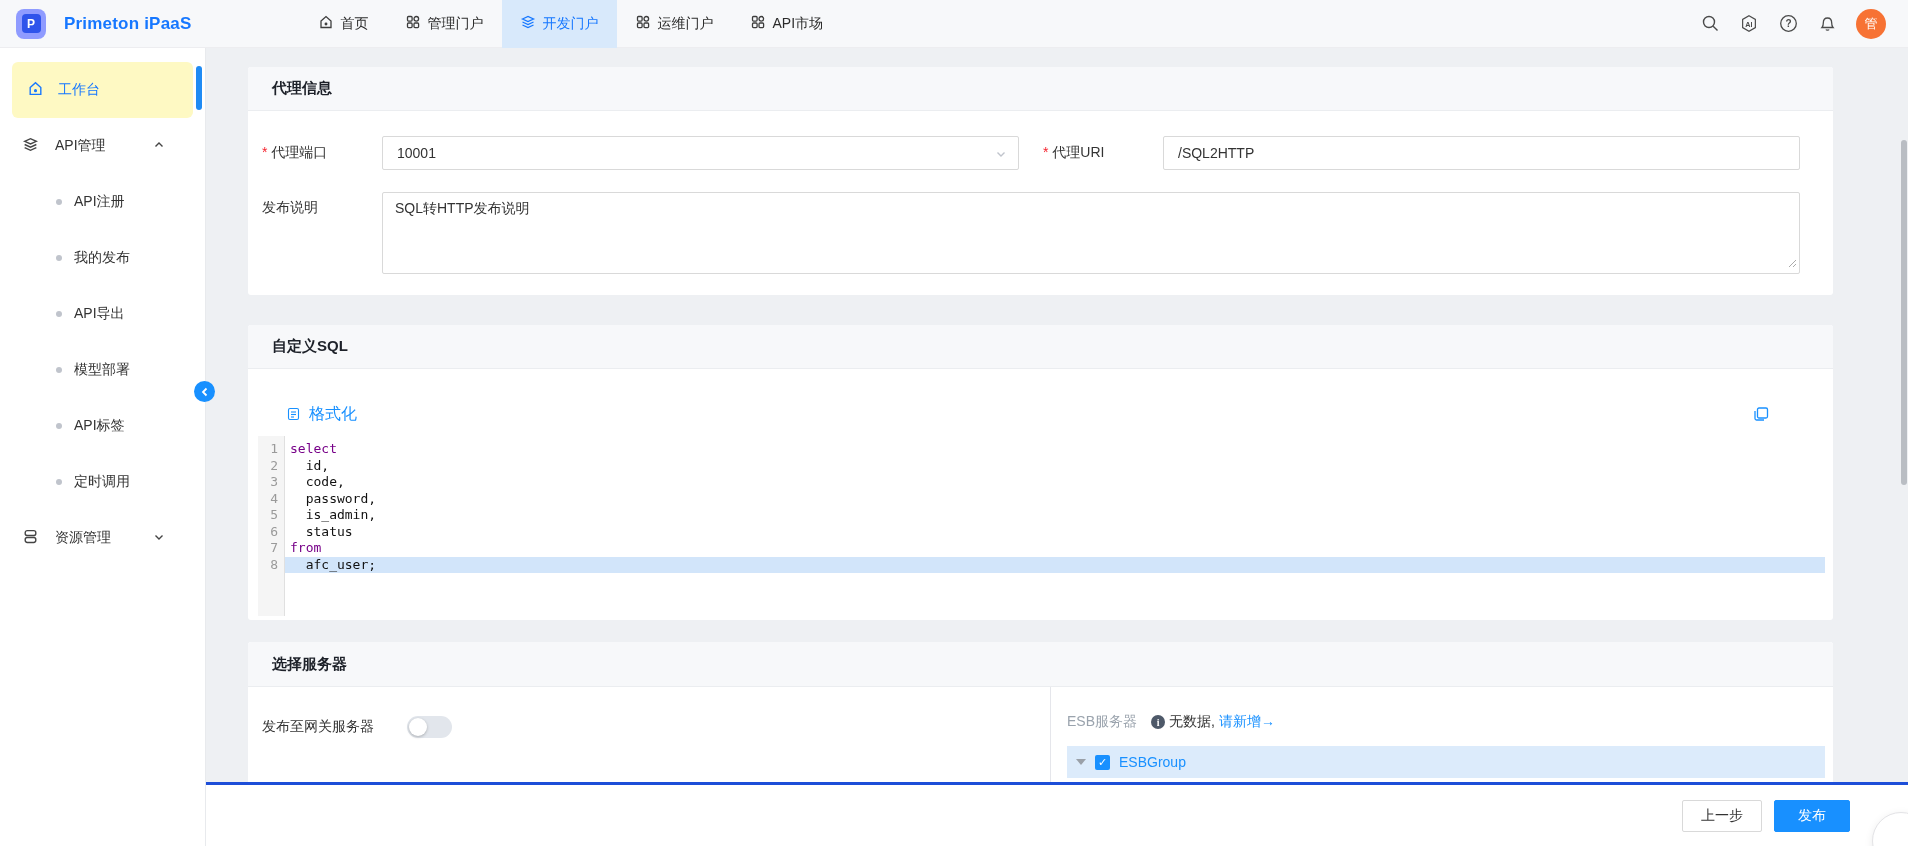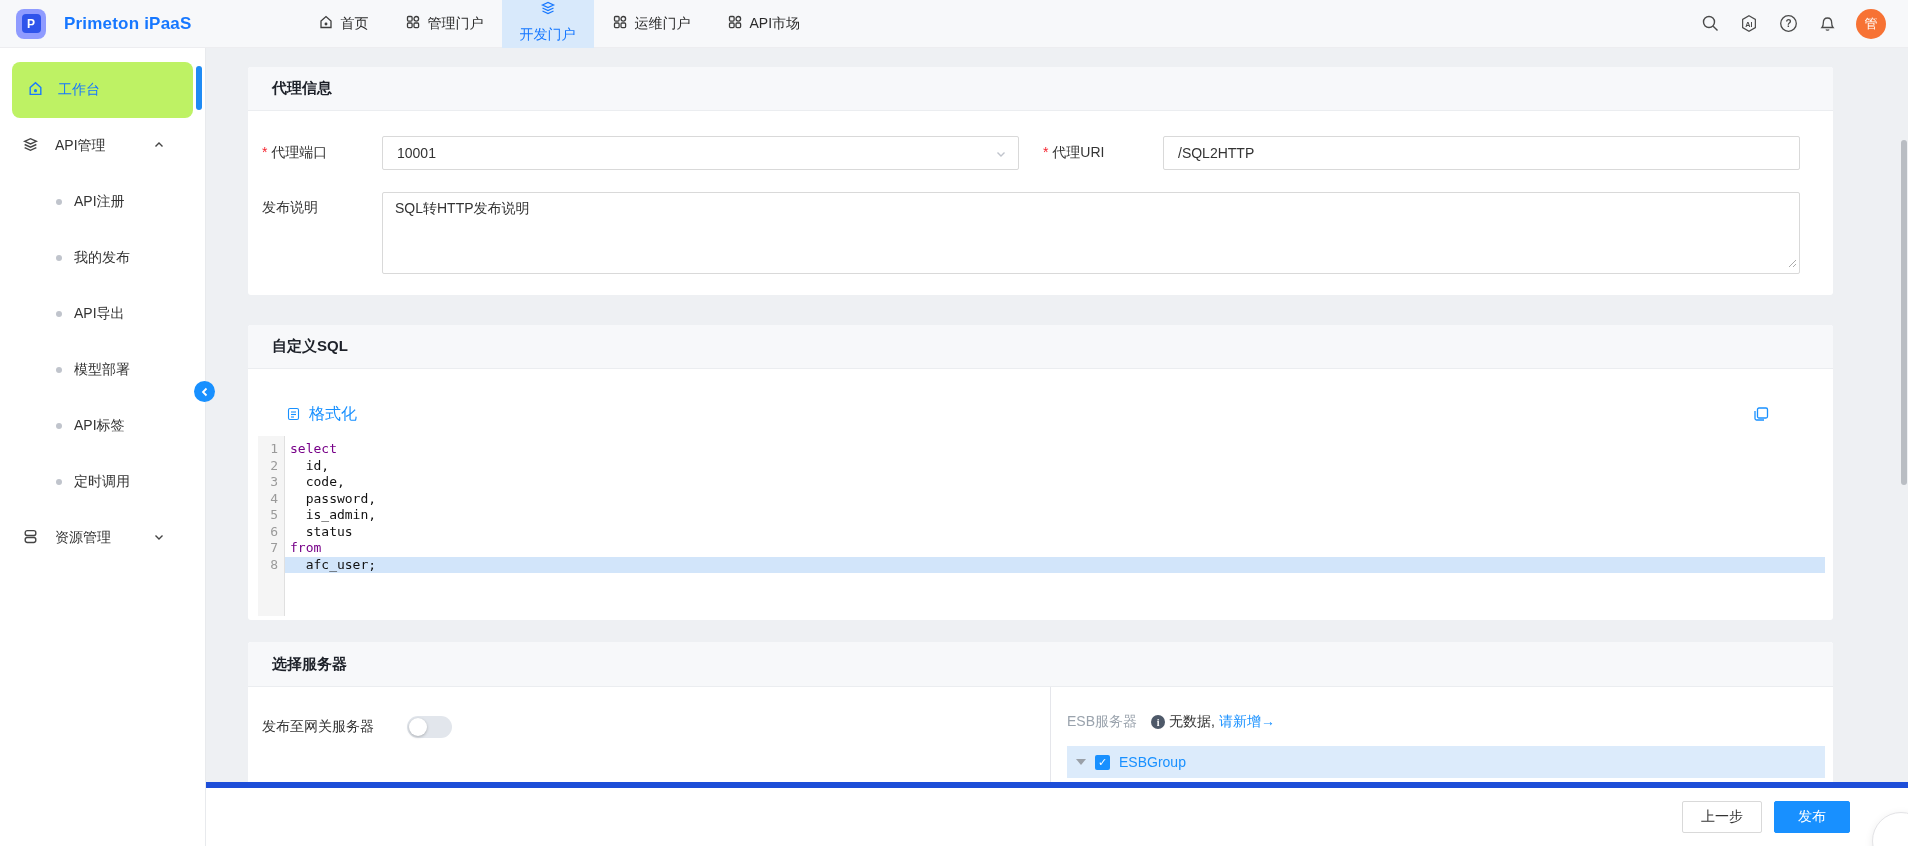--- a/index.html
+++ b/index.html
@@ -12,33 +12,33 @@
   .brand { display:flex; align-items:center; margin-left:16px; }
   .brand-icon { width:30px; height:30px; border-radius:8px; background:#8f9bff;
     display:flex; align-items:center; justify-content:center; }
   .brand-icon-inner { width:19px; height:19px; border-radius:4px; background:#2f54eb; color:#fff;
     font-weight:bold; font-size:12px; display:flex; align-items:center; justify-content:center; }
   .brand-name { margin-left:18px; color:#1677ff; font-weight:bold; font-size:17px; letter-spacing:.2px; }
   .nav { display:flex; margin-left:108px; height:48px; }
   .nav-item { display:flex; align-items:center; gap:7px; padding:0 18px; height:48px;
     font-size:14px; color:#2b2b2b; cursor:pointer; }
   .nav-item svg { stroke:#3d3d3d; }
-  .nav-item.active { background:#d8e9fb; color:#1677ff;flex-direction:column; }
+  .nav-item.active { background:#d8e9fb; color:#1677ff; }
   .nav-item.active svg { stroke:#1677ff; }
   .top-right { margin-left:auto; display:flex; align-items:center; gap:19px; margin-right:22px; }
   .tico { width:20px; height:20px; display:flex; align-items:center; justify-content:center; color:#4a4a4a; cursor:pointer; }
   .avatar { width:30px; height:30px; border-radius:50%; background:#f77234; color:#fff;
     display:flex; align-items:center; justify-content:center; font-size:13px; cursor:pointer; }
 
   
   .sidebar { position:absolute; left:0; top:48px; bottom:0; width:206px; background:#fff;
     border-right:1px solid #e8eaed; padding-top:14px; z-index:20; }
   .side-row { height:56px; display:flex; align-items:center; cursor:pointer; }
   .side-top-item { margin:0 12px; border-radius:8px; padding-left:15px; gap:14px; color:#333; }
-  .side-top-item.active { background:#bef264; color:#1677ff; }
+  .side-top-item.active { background:#fef9c3; color:#1677ff;border-radius:6px; }
   .side-top-item.active svg { stroke:#1677ff; }
   .side-group { padding-left:22px; gap:16px; color:#333; position:relative; }
   .side-group svg { stroke:#444; }
   .side-caret { position:absolute; right:40px; }
   .side-child { padding-left:56px; gap:12px; color:#333; }
   .dot { width:6px; height:6px; border-radius:50%; background:#c0c4cc; }
   .side-thumb { position:absolute; right:3px; top:18px; width:6px; height:44px; border-radius:3px; background:#1f8bf4; }
   .collapse-btn { position:absolute; left:194px; top:381px; width:21px; height:21px; border-radius:50%;
     background:#1890ff; color:#fff; z-index:40; display:flex; align-items:center; justify-content:center; cursor:pointer; }
 
@@ -101,21 +101,21 @@
   .addlink { color:#1890ff; cursor:pointer; }
   .tree-row { margin-top:15px; height:32px; background:#dcebfb; display:flex; align-items:center; gap:9px;
     padding-left:9px; cursor:pointer; }
   .tree-caret { width:0; height:0; border-left:5px solid transparent; border-right:5px solid transparent;
     border-top:6px solid #9aa0a8; }
   .cbx { width:15px; height:15px; border-radius:2px; background:#1890ff; color:#fff; font-size:11px;
     display:flex; align-items:center; justify-content:center; }
   .tree-label { color:#1890ff; }
 
   
-  .bottom-bar { position:absolute; left:0; right:0; bottom:0; height:64px; background:#fff; border-top:6px solid #1d4ed8;
+  .bottom-bar { position:absolute; left:0; right:0; bottom:0; height:64px; background:#fff; border-top:3px solid #1d4ed8;
     display:flex; align-items:center; justify-content:flex-end; padding-right:58px; gap:12px; z-index:25; }
   .btn { height:32px; min-width:76px; padding:0 18px; border-radius:2px; font-size:14px; cursor:pointer;
     display:flex; align-items:center; justify-content:center; font-family:"Liberation Sans",sans-serif; }
   .btn-default { background:#fff; border:1px solid #d9d9d9; color:#333; }
   .btn-primary { background:#1890ff; border:1px solid #1890ff; color:#fff; }
 
   .scroll-thumb { position:absolute; right:1px; top:92px; width:6px; height:345px; background:#b9bdc3; border-radius:3px; z-index:40; }
   .float-circle { position:absolute; right:-22px; bottom:-24px; width:58px; height:58px; border-radius:50%;
     background:#fff; border:1px solid #e3e3e6; box-shadow:0 2px 8px rgba(0,0,0,.08); z-index:26; }
 </style>

